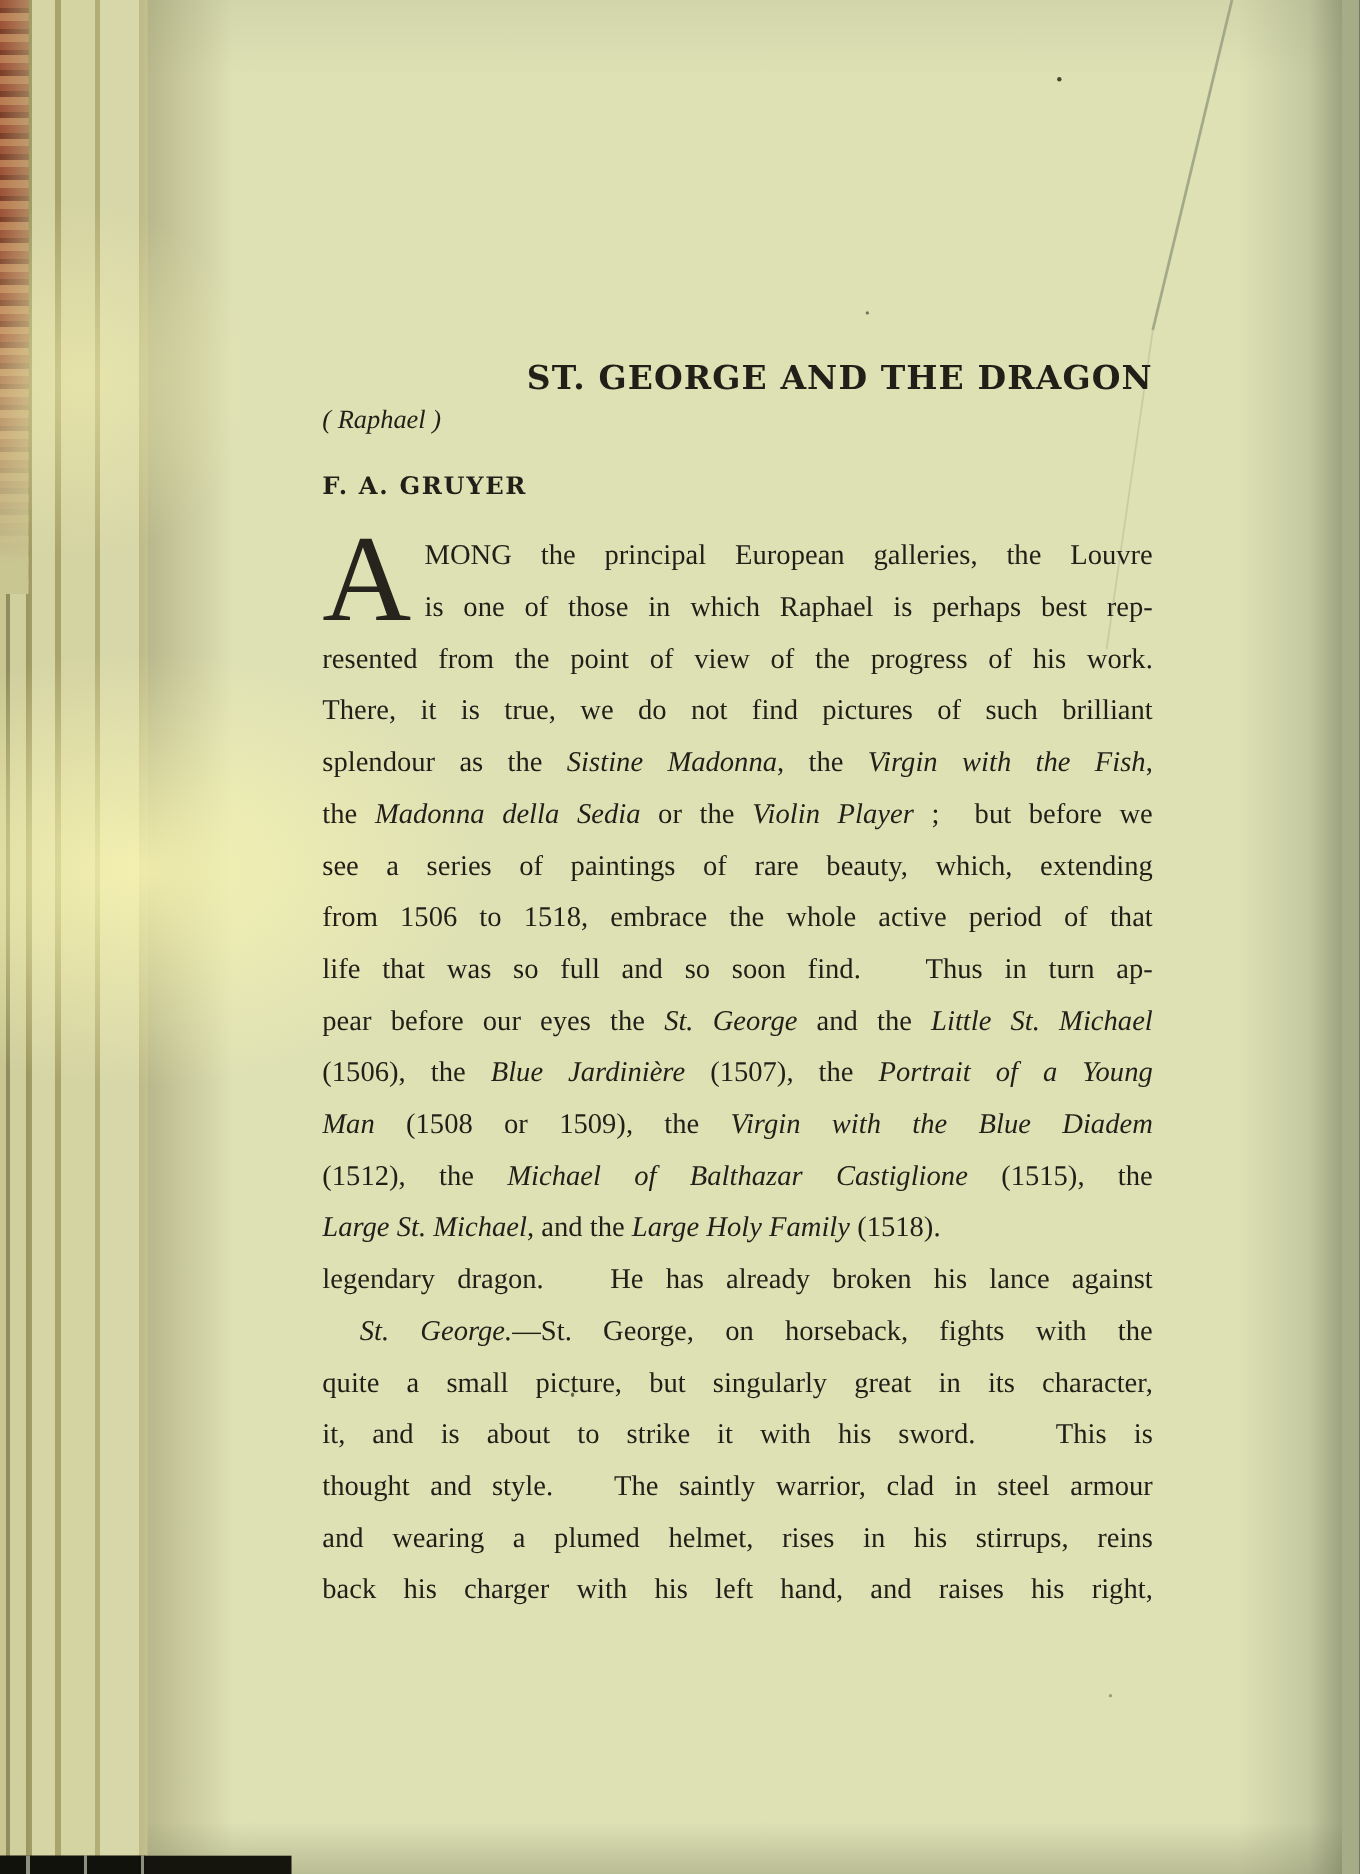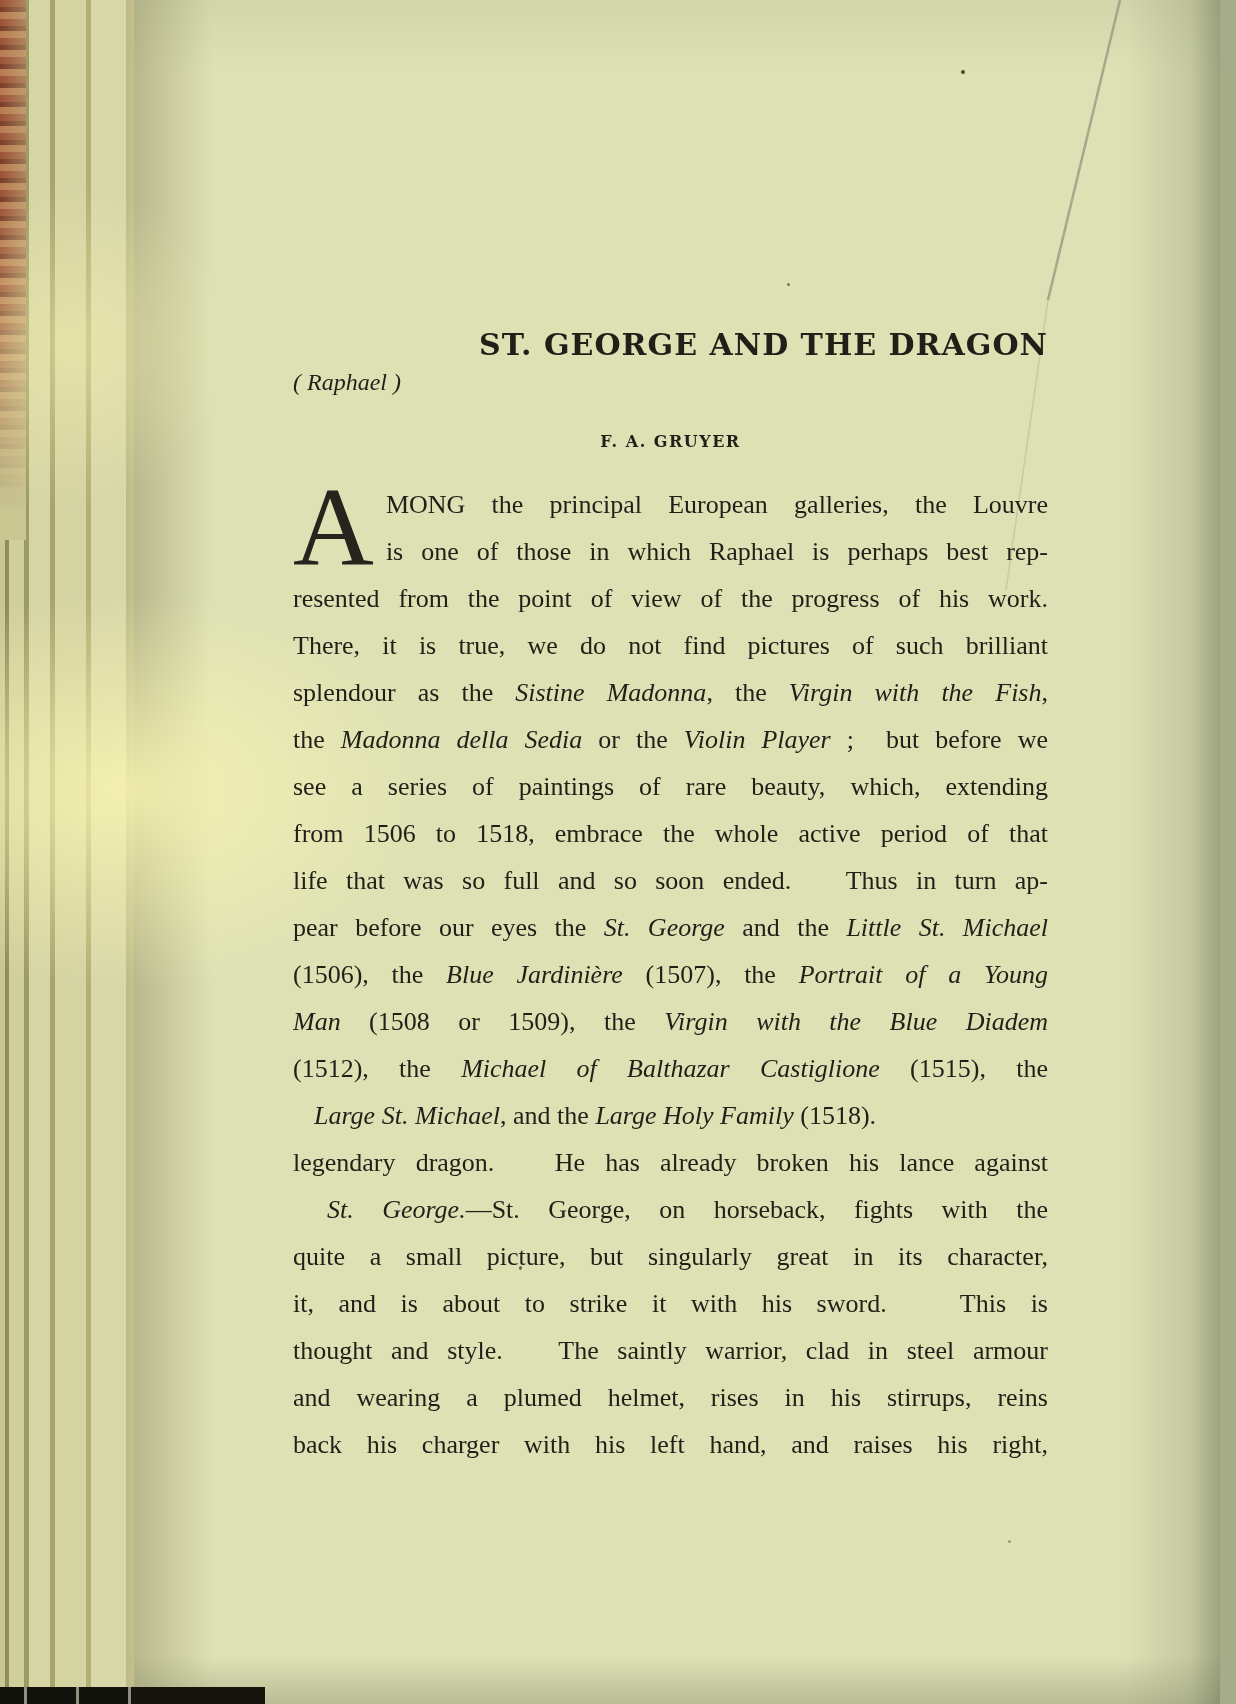--- a/index.html
+++ b/index.html
@@ -78,31 +78,31 @@
     font-family:"DejaVu Serif", serif;
     font-weight:bold;font-size:30px;line-height:34px;
     letter-spacing:1px;text-align:right;margin:0;
   }
   .subtitle{
     font-style:italic;font-size:24px;line-height:30px;
     text-align:left;margin-top:5px;
   }
   .author{
     font-family:"DejaVu Serif", serif;
-    font-weight:bold;font-size:16px;line-height:26px;
-    letter-spacing:1.5px;text-align:center;margin-top:32px;
+    font-weight:bold;font-size:22px;line-height:26px;
+    letter-spacing:1.5px;margin-top:32px;
   }
   .body-text{margin-top:26px;font-size:26px;}
   .para{margin:0;}
   .line{
     height:47px;line-height:47px;
     text-align:justify;text-align-last:justify;
     white-space:pre-wrap;overflow:hidden;
   }
-  .line.last{text-align-last:left;margin-left:21px;}
+  .line.last{text-align-last:left;}
   .line.indent{padding-left:34px;}
   .line em{font-style:italic;}
   .dropcap{
     float:left;
     font-size:112px;line-height:88px;
     padding:2px 12px 0 0;
     color:#26241c;
   }
 </style>
 </head>
@@ -131,21 +131,21 @@
         <div class="para">
           <span class="dropcap">A</span>
           <div class="line"><span>MONG the principal European galleries, the Louvre</span></div>
           <div class="line"><span>is one of those in which Raphael is perhaps best rep-</span></div>
           <div class="line"><span>resented from the point of view of the progress of his work.</span></div>
           <div class="line"><span>There, it is true, we do not find pictures of such brilliant</span></div>
           <div class="line"><span>splendour as the </span><em>Sistine Madonna</em><span>, the </span><em>Virgin with the Fish</em><span>,</span></div>
           <div class="line"><span>the </span><em>Madonna della Sedia</em><span> or the </span><em>Violin Player</em><span> ;  but before we</span></div>
           <div class="line"><span>see a series of paintings of rare beauty, which, extending</span></div>
           <div class="line"><span>from 1506 to 1518, embrace the whole active period of that</span></div>
-          <div class="line"><span>life that was so full and so soon ended.   Thus in turn ap-</span></div>
+          <div class="line"><span>life that was so full and so soon find.   Thus in turn ap-</span></div>
           <div class="line"><span>pear before our eyes the </span><em>St. George</em><span> and the </span><em>Little St. Michael</em></div>
           <div class="line"><span>(1506), the </span><em>Blue Jardinière</em><span> (1507), the </span><em>Portrait of a Young</em></div>
           <div class="line"><em>Man</em><span> (1508 or 1509), the </span><em>Virgin with the Blue Diadem</em></div>
           <div class="line"><span>(1512), the </span><em>Michael of Balthazar Castiglione</em><span> (1515), the</span></div>
           <div class="line last"><em>Large St. Michael</em><span>, and the </span><em>Large Holy Family</em><span> (1518).</span></div>
         </div>
         <div class="para">
           <div class="line"><span>legendary dragon.   He has already broken his lance against</span></div>
           <div class="line indent"><em>St. George.</em><span>—St. George, on horseback, fights with the</span></div>
           <div class="line"><span>quite a small picture, but singularly great in its character,</span></div>

